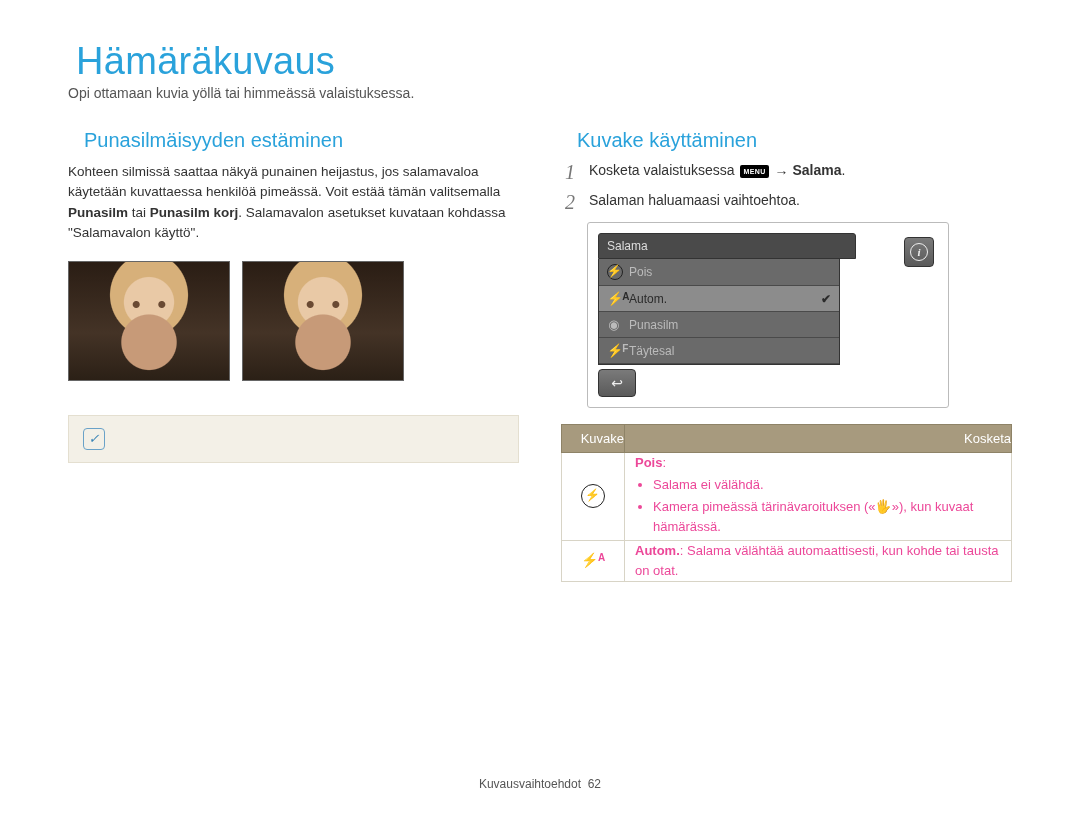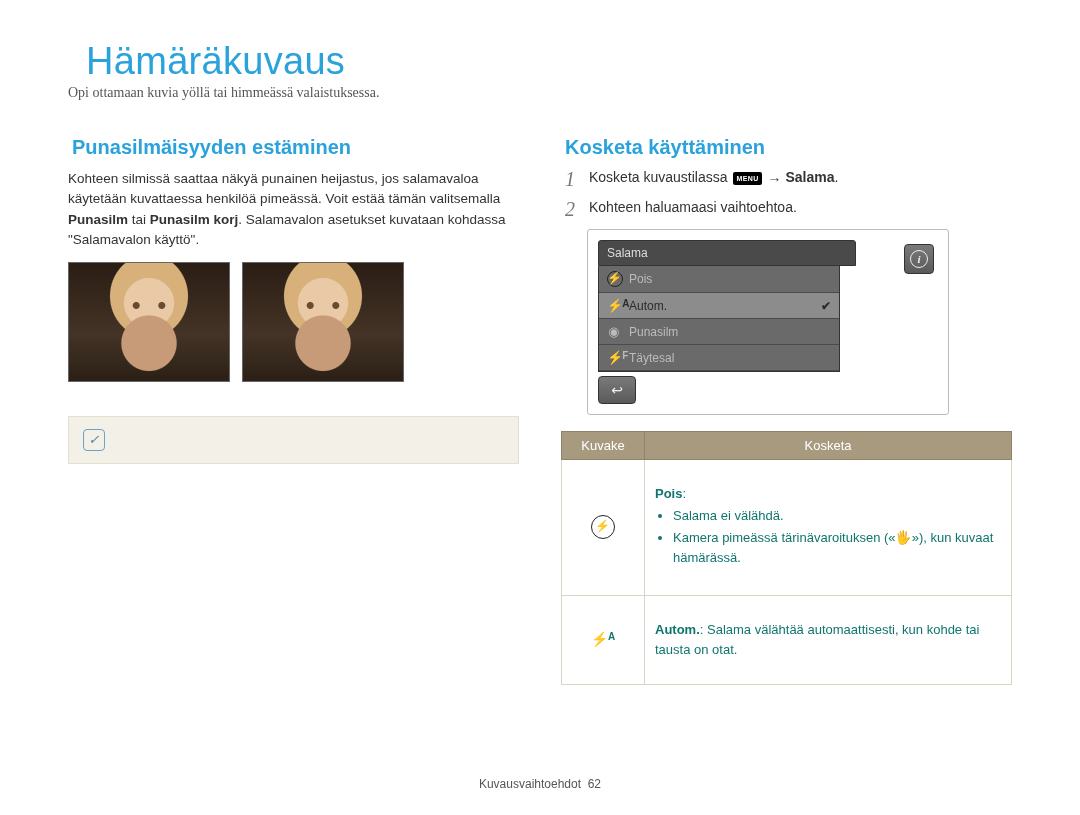--- a/index.html
+++ b/index.html
@@ -22,45 +22,44 @@
     color: var(--text);
     background: #fff;
     position: relative;
     box-sizing: border-box;
     padding: 32px 68px 0 68px;
   }
   h1.page-title {
     font-size: 38px;
     font-weight: 400;
     color: var(--blue);
-    margin: 8px 0 2px 18px;
+    margin: 8px 0 2px 8px;
     letter-spacing: .3px;
   }
   .subtitle {
     font-size: 14px;
     color: var(--muted);
-    margin-bottom: 35px;
-    font-family: Liberation Serif, serif;
+    margin-bottom: 28px;
   }
   .columns {
     display: flex;
     gap: 42px;
   }
   .col { flex: 1 1 0; min-width: 0; }
   h2.section {
     font-size: 20px;
-    font-weight: 700;
+    font-weight: 400;
     color: var(--blue);
-    margin: 0 0 10px 4px;
+    margin: 0 0 10px 16px;
   }
   p.body {
     font-size: 13.5px;
     line-height: 1.5;
     color: #333;
-    margin: 0 0 12px 0;
+    margin: 0 0 18px 0;
   }
   strong { font-weight: 700; }
   .photos {
     display: flex;
     gap: 12px;
     margin-bottom: 34px;
   }
   .photo {
     width: 160px;
     height: 118px;
@@ -201,30 +200,30 @@
 
   table.icon-table {
     width: 100%;
     border-collapse: collapse;
     font-size: 13px;
   }
   .icon-table th {
     background: var(--olive);
     color: #fff;
     font-weight: 400;
-    text-align: center;
-    padding: 6px 10px;
+    text-align: right;
+    padding: 6px 0;
     border: 1px solid var(--olive-dark);
   }
   .icon-table th:first-child { width: 62px; }
   .icon-table td {
     border: 1px solid var(--cell-border);
-    padding: 24px 10px;
+    padding: 0 10px;
     vertical-align: top;
-    color:#0f766e;
+    color:#ec4899;
     line-height: 1.55;
   }
   .icon-table td.icon-cell {
     text-align:center;
     vertical-align: middle;
   }
   .flash-glyph {
     display:inline-flex; align-items:center; justify-content:center;
     width: 22px; height: 22px;
     border: 1.6px solid #222; border-radius: 50%;
@@ -267,31 +266,31 @@
       <div class="photo"></div>
       <div class="photo"></div>
     </div>
 
     <div class="note">
       <div class="note-icon">✓</div>
     </div>
   </div>
 
   <div class="col">
-    <h2 class="section">Kosketa käyttäminen</h2>
+    <h2 class="section">Kuvake käyttäminen</h2>
 
     <div class="step">
       <div class="num">1</div>
       <div>
-        <span>Kosketa kuvaustilassa </span><span class="menu-chip">MENU</span><span> → </span><strong>Salama</strong><span>.</span>
+        <span>Kosketa valaistuksessa </span><span class="menu-chip">MENU</span><span> → </span><strong>Salama</strong><span>.</span>
       </div>
     </div>
     <div class="step">
       <div class="num">2</div>
-      <div>Kohteen haluamaasi vaihtoehtoa.</div>
+      <div>Salaman haluamaasi vaihtoehtoa.</div>
     </div>
 
     <div class="device-panel">
       <div class="dp-info">
           <span>i</span>
         </div>
       <div class="dp-header">Salama</div>
       <div class="dp-list">
         <div class="dp-row">
           <span class="ri"><span class="flash-glyph" style="width:14px;height:14px;border-width:1.4px"></span></span>

